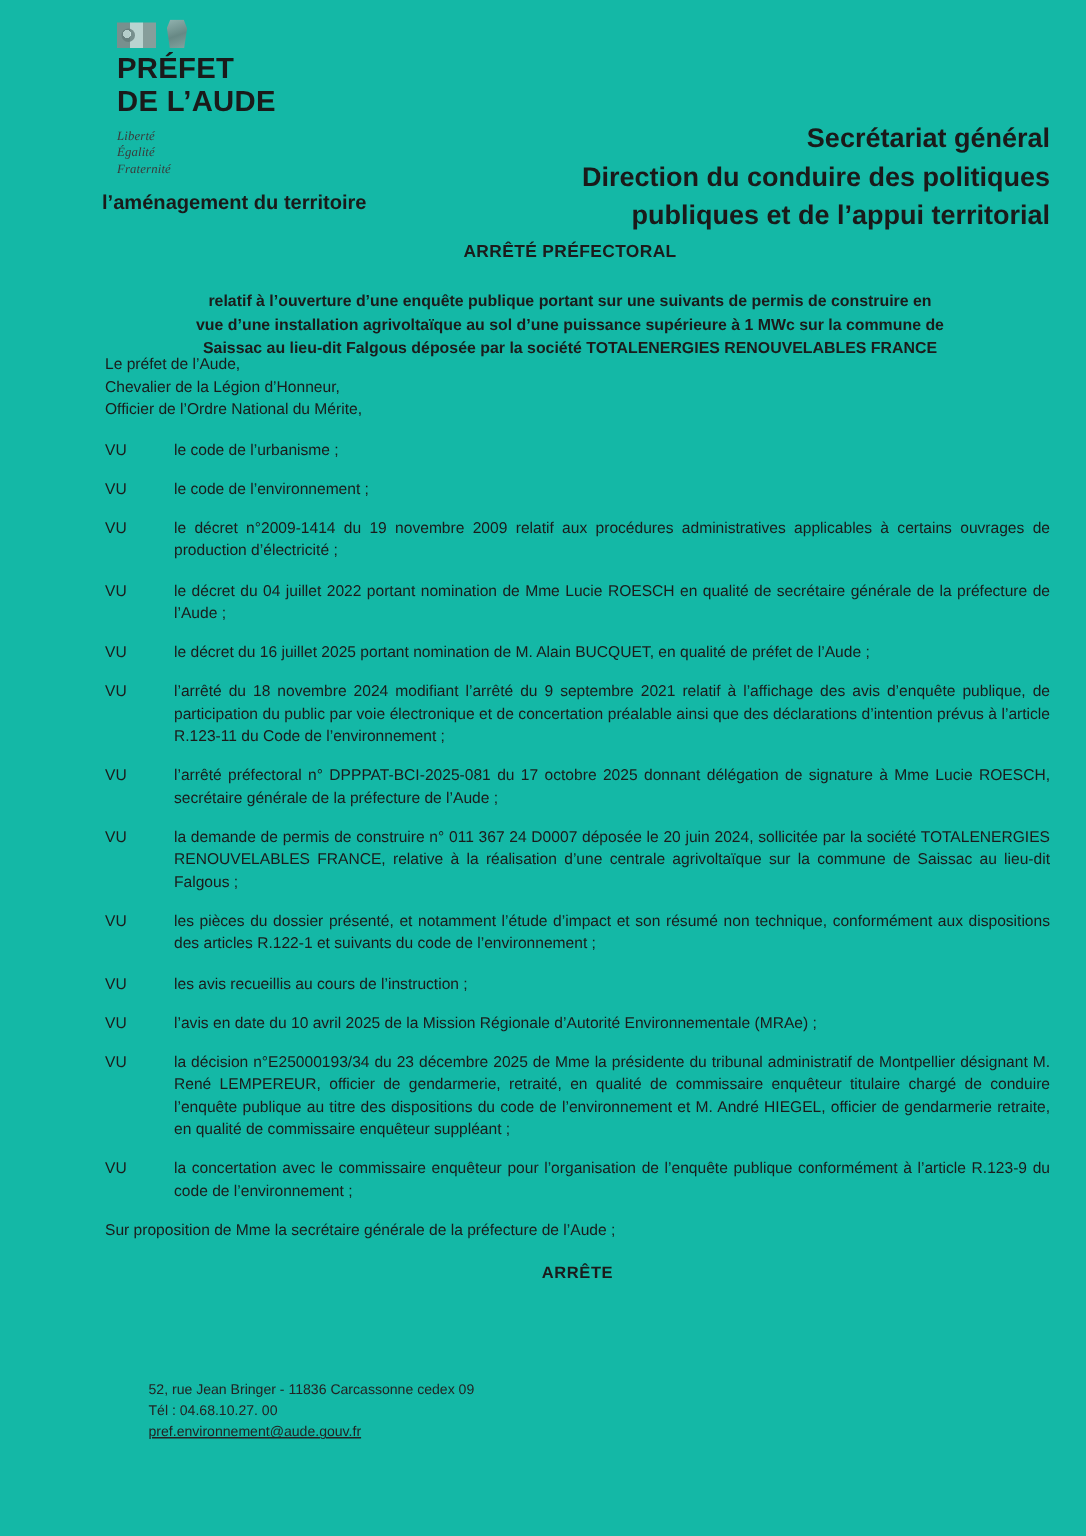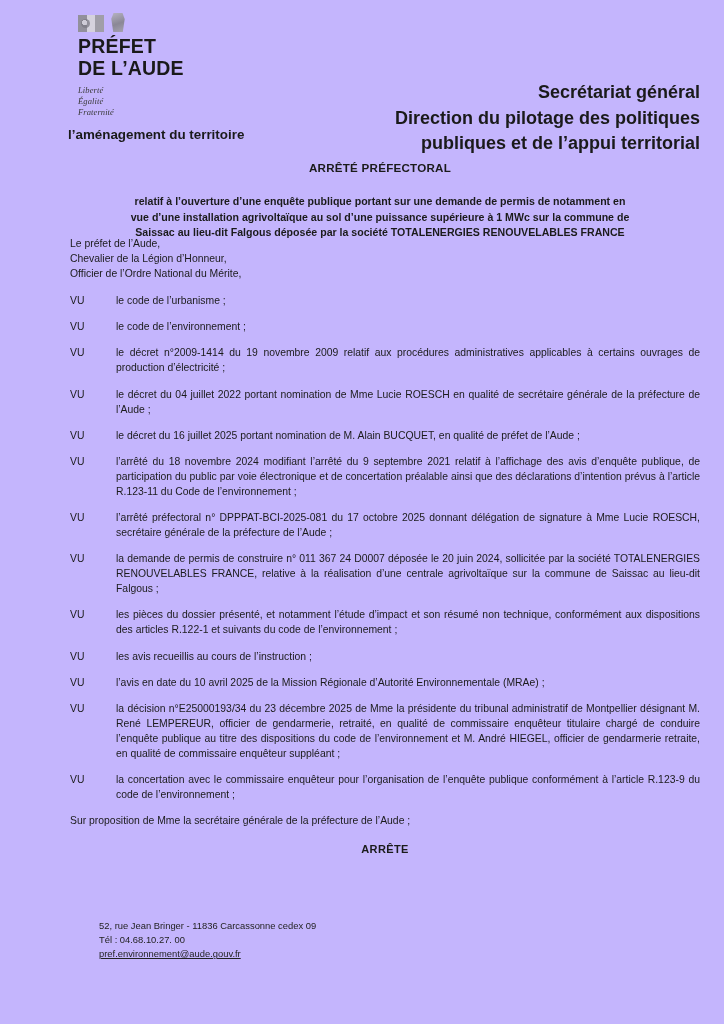--- a/index.html
+++ b/index.html
@@ -13,21 +13,21 @@
     height: 1024px;
     position: relative;
     font-family: "Liberation Sans", sans-serif;
     color: #1b1b1b;
     overflow: hidden;
   }
 
   .page {
     position: absolute;
     inset: 0;
-    background: #c4b5fd;
+    background: #14b8a6;
   }
 
   
   .header {
     position: absolute;
     top: 12px;
     left: 0;
     right: 0;
     height: 150px;
   }
@@ -207,33 +207,33 @@
       <div class="prefet-line">DE L’AUDE</div>
       <div class="motto">
         <div>Liberté</div>
         <div>Égalité</div>
         <div>Fraternité</div>
       </div>
     </div>
 
     <div class="service-block">
       <div>Secrétariat général</div>
-      <div>Direction du pilotage des politiques</div>
+      <div>Direction du conduire des politiques</div>
       <div>publiques et de l’appui territorial</div>
     </div>
 
     <div class="bureau-block">
       <div>l’aménagement du territoire</div>
     </div>
   </div>
 
   <div class="title-wrap">
     <div class="doc-title">ARRÊTÉ PRÉFECTORAL</div>
     <div class="doc-subtitle">
-      <div>relatif à l’ouverture d’une enquête publique portant sur une demande de permis de notamment en</div>
+      <div>relatif à l’ouverture d’une enquête publique portant sur une suivants de permis de construire en</div>
       <div>vue d’une installation agrivoltaïque au sol d’une puissance supérieure à 1 MWc sur la commune de</div>
       <div>Saissac au lieu-dit Falgous déposée par la société TOTALENERGIES RENOUVELABLES FRANCE</div>
     </div>
   </div>
 
   <div class="body-wrap">
 
     <div class="salutation">
       <div>Le préfet de l’Aude,</div>
       <div>Chevalier de la Légion d’Honneur,</div>

